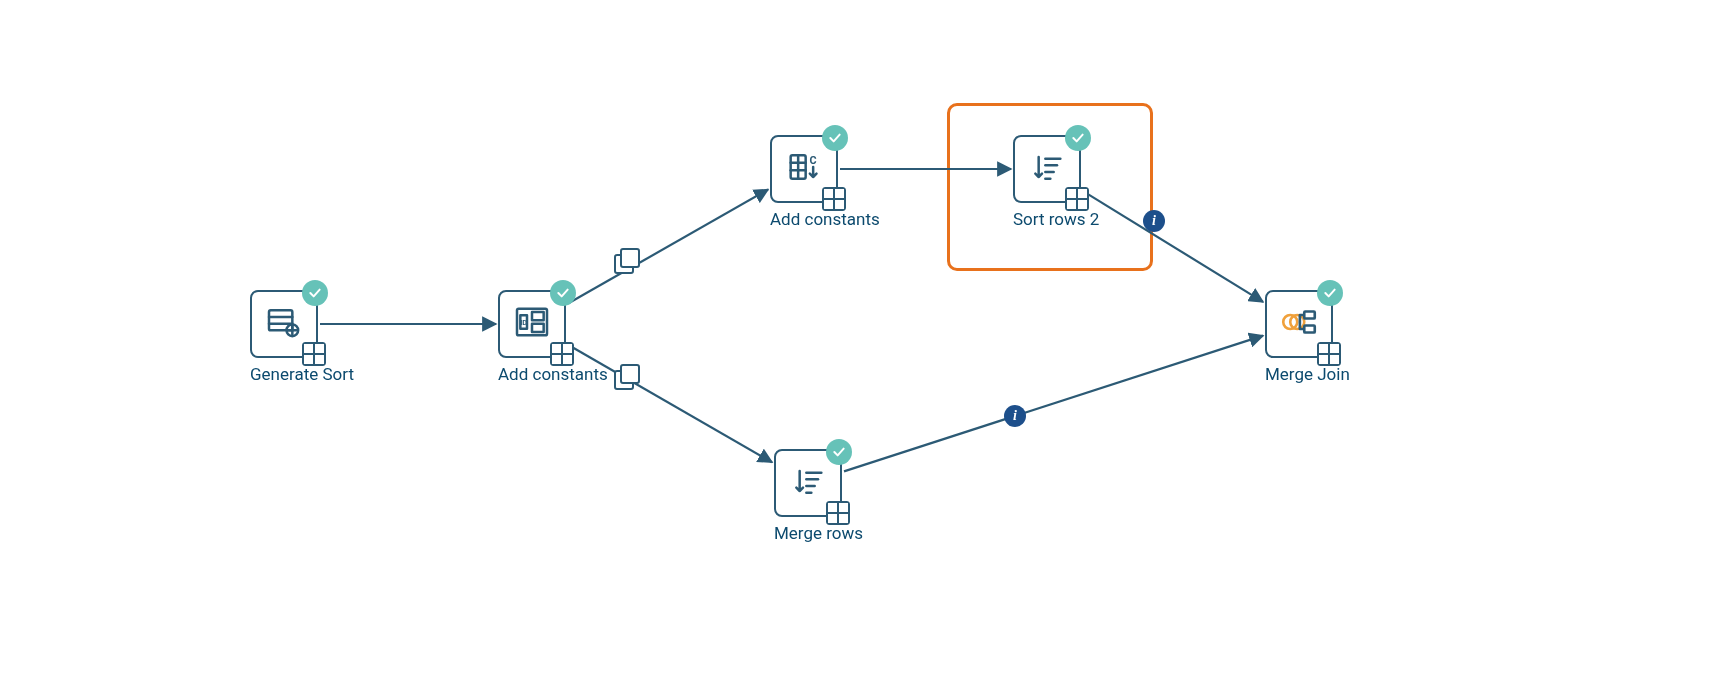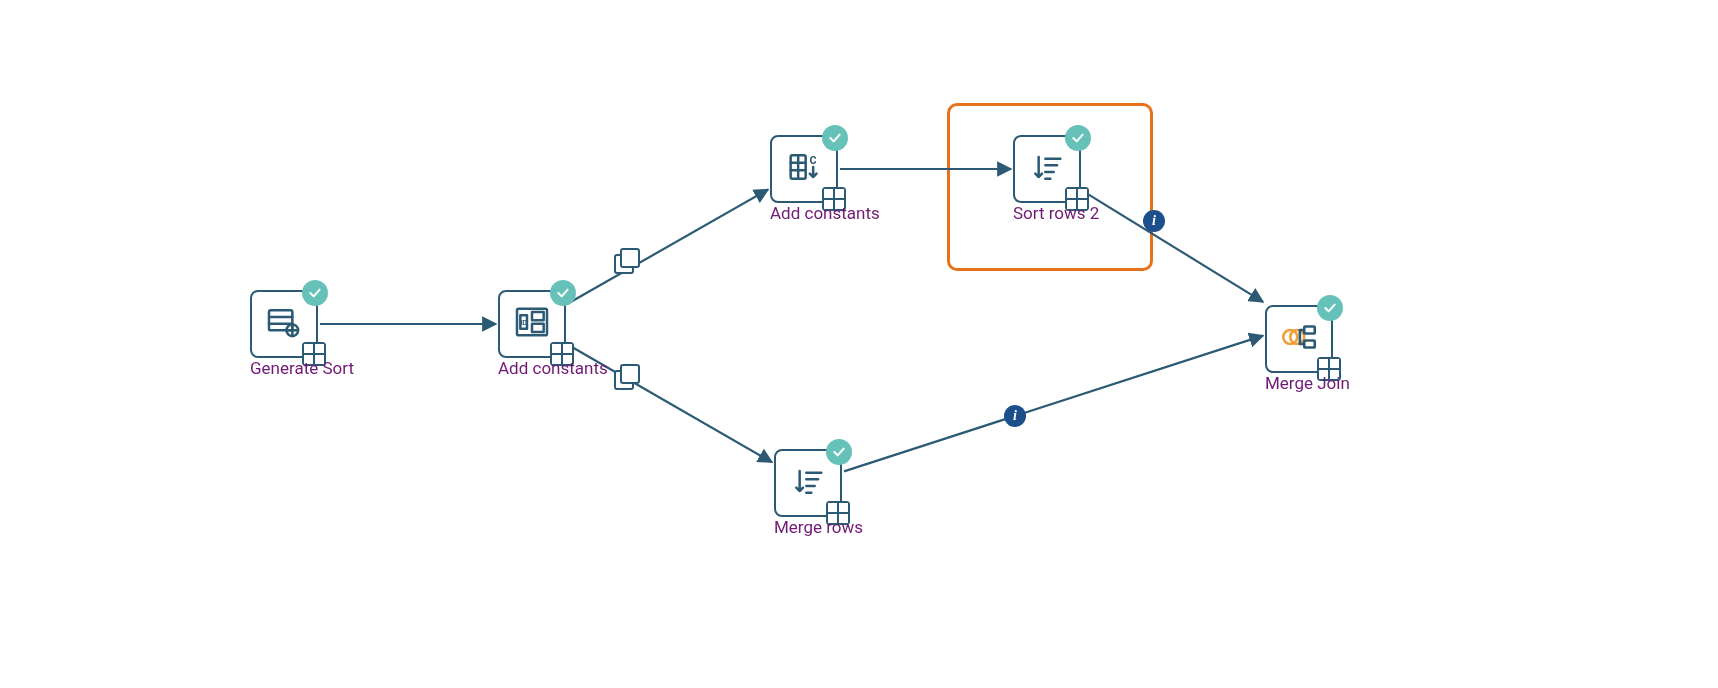--- a/index.html
+++ b/index.html
@@ -1,20 +1,20 @@
 <!DOCTYPE html>
 <html><head>
 <meta charset="utf-8">
 <style>
   html,body{margin:0;padding:0;width:1718px;height:688px;background:#fff;font-family:-apple-system,BlinkMacSystemFont,"Segoe UI",Roboto,Arial,sans-serif;color:#2c3e50;}
   .canvas{position:relative;width:1718px;height:688px;}
   svg.edges{position:absolute;left:0;top:0;pointer-events:none;}
   .node{position:absolute;width:68px;}
   .node-box{width:64px;height:64px;border:2px solid #2c5a75;border-radius:8px;background:#fff;display:flex;align-items:center;justify-content:center;position:relative;}
-  .node-label{text-align:center;font-size:17px;color:#701a75;margin-top:0;white-space:nowrap;position:relative;left:50%;transform:translateX(-50%);}
+  .node-label{text-align:center;font-size:17px;color:#0c4a6e;margin-top:6px;white-space:nowrap;position:relative;left:50%;transform:translateX(-50%);}
   .status-check{position:absolute;top:-12px;right:-12px;width:26px;height:26px;border-radius:50%;background:#66c2b8;display:flex;align-items:center;justify-content:center;}
   .status-check svg{width:16px;height:16px;}
   .mini-grid{position:absolute;bottom:-10px;right:-10px;width:22px;height:22px;background:#fff;border:1px solid #2c5a75;border-radius:3px;display:flex;flex-wrap:wrap;}
   .mini-grid div{width:50%;height:50%;border:0.5px solid #2c5a75;box-sizing:border-box;}
   .copy-badge{position:absolute;width:24px;height:24px;}
   .copy-badge .c1,.copy-badge .c2{position:absolute;width:16px;height:16px;background:#fff;border:2px solid #2c5a75;border-radius:3px;}
   .copy-badge .c1{left:0;top:6px;}
   .copy-badge .c2{left:6px;top:0;}
   .info-badge{position:absolute;width:22px;height:22px;border-radius:50%;background:#1d4f8b;color:#fff;font-weight:bold;font-size:14px;display:flex;align-items:center;justify-content:center;font-style:italic;font-family:Georgia,serif;}
   .selection{position:absolute;border:3px solid #e8711c;border-radius:10px;}
@@ -165,21 +165,21 @@
 </span>
           <span class="mini-grid">
             <div></div>
             <div></div>
             <div></div>
             <div></div>
           </span>
         </div>
         <div class="node-label">Merge rows</div>
       </div>
-      <div class="node" style="left: 1265px; top: 305px;">
+      <div class="node" style="left: 1265px; top: 290px;">
         <div class="node-box">
           <span>
   <svg viewBox="0 0 48 48" width="42" height="42">
     <circle cx="14" cy="24" r="8" stroke="#f0a13c" stroke-width="3" fill="none"></circle>
     <circle cx="22" cy="24" r="8" stroke="#f0a13c" stroke-width="3" fill="none"></circle>
     <rect x="30" y="12" width="12" height="8" rx="1" class="icon-stroke"></rect>
     <rect x="30" y="28" width="12" height="8" rx="1" class="icon-stroke"></rect>
     <path d="M28 16h-3M25 16v16M25 32h3" class="icon-stroke" stroke-width="2"></path>
     <path d="M42 16h3M45 16v16M45 32h-3" class="icon-stroke" stroke-width="2" style="display:none"></path>
     <path d="M30 12l-4 4 4 4" class="icon-stroke" stroke-width="2" style="display:none"></path>

